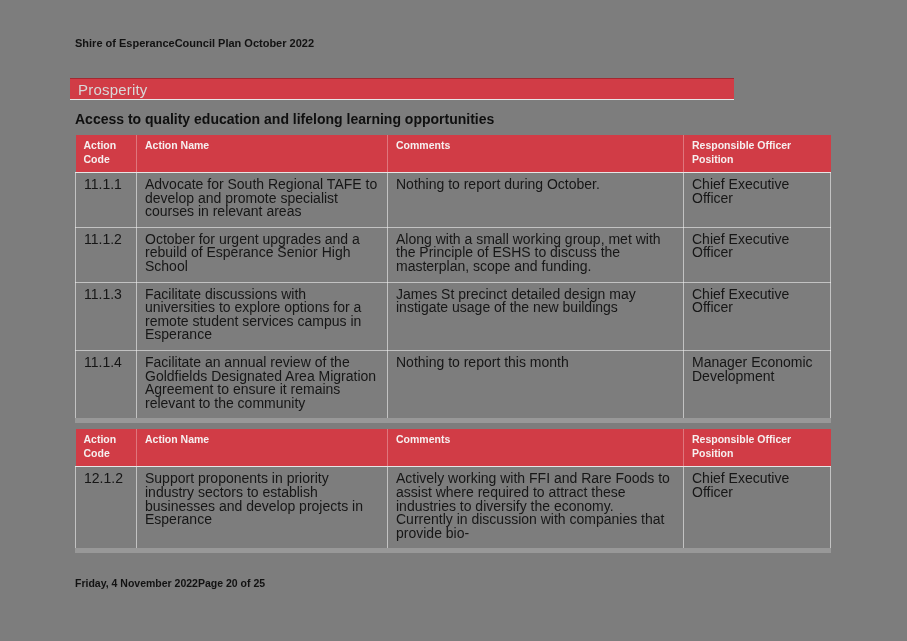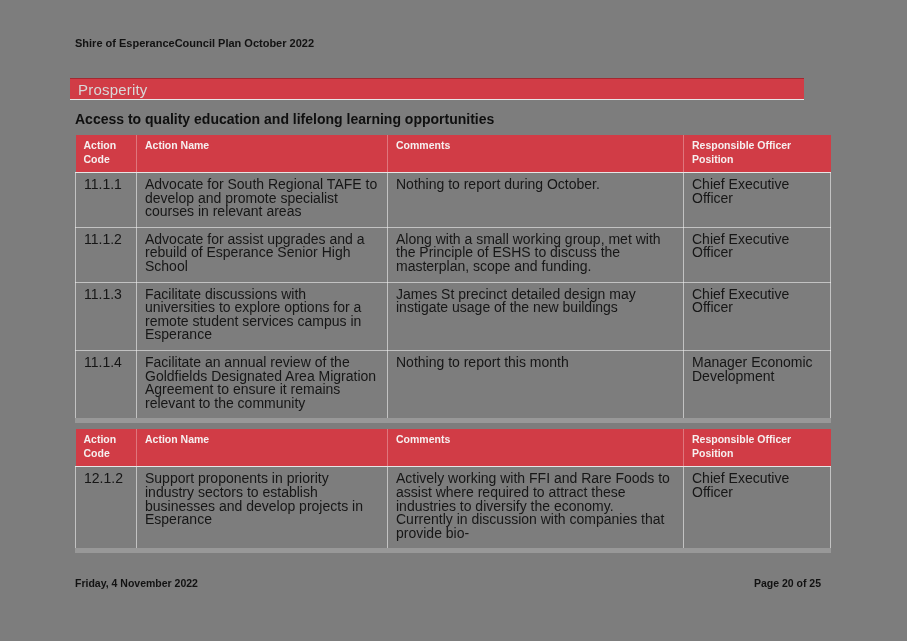--- a/index.html
+++ b/index.html
@@ -12,21 +12,21 @@
   }
   .page { position: absolute; inset: 0; }
 
   .doc-header {
     position: absolute; top: 37px; left: 75px; right: 122px;
     display: flex; 
     font-size: 11px; font-weight: bold; color: #121212;
   }
 
   .banner {
-    position: absolute; left: 70px; top: 78px; width: 734px; height: 22px;
+    position: absolute; left: 70px; top: 78px; width: 664px; height: 22px;
     background: #d13c46;
     border-top: 1px solid #a32830;
     border-bottom: 1px solid #e6e6e6;
     box-sizing: border-box;
     display: flex; align-items: center;
   }
   .banner .banner-title {
     color: #d8d8d8; font-size: 15px; padding-left: 8px; letter-spacing: 0.2px;
   }
 
@@ -65,22 +65,22 @@
     vertical-align: top;
     padding: 5px 8px 8px 8px;
     line-height: 13.6px;
     border: 1px solid rgba(240,240,240,0.60);
     white-space: pre-line;
     overflow: hidden;
   }
 
   .doc-footer {
     position: absolute; top: 577px; left: 75px; right: 86px;
-    display: flex; justify-content: space-between;
-    font-size: 10.5px; font-weight: bold; color: #121212; gap: 44px;
+    display: flex; 
+    font-size: 10.5px; font-weight: bold; color: #121212;
   }
 </style>
 </head>
 <body>
 
 <div class="page">
 
   <div class="doc-header">
     <span>Shire of Esperance</span>
     <span>Council Plan October 2022</span>
@@ -110,21 +110,21 @@
       </thead>
       <tbody>
           <tr>
             <td>11.1.1</td>
             <td>Advocate for South Regional TAFE to develop and promote specialist courses in relevant areas</td>
             <td>Nothing to report during October.</td>
             <td>Chief Executive Officer</td>
           </tr>
           <tr>
             <td>11.1.2</td>
-            <td>Advocate for assist upgrades and a rebuild of Esperance Senior High School</td>
+            <td>October for urgent upgrades and a rebuild of Esperance Senior High School</td>
             <td>Along with a small working group, met with the Principle of ESHS to discuss the masterplan, scope and funding.</td>
             <td>Chief Executive Officer</td>
           </tr>
           <tr>
             <td>11.1.3</td>
             <td>Facilitate discussions with universities to explore options for a remote student services campus in Esperance</td>
             <td>James St precinct detailed design may instigate usage of the new buildings</td>
             <td>Chief Executive Officer</td>
           </tr>
           <tr>

